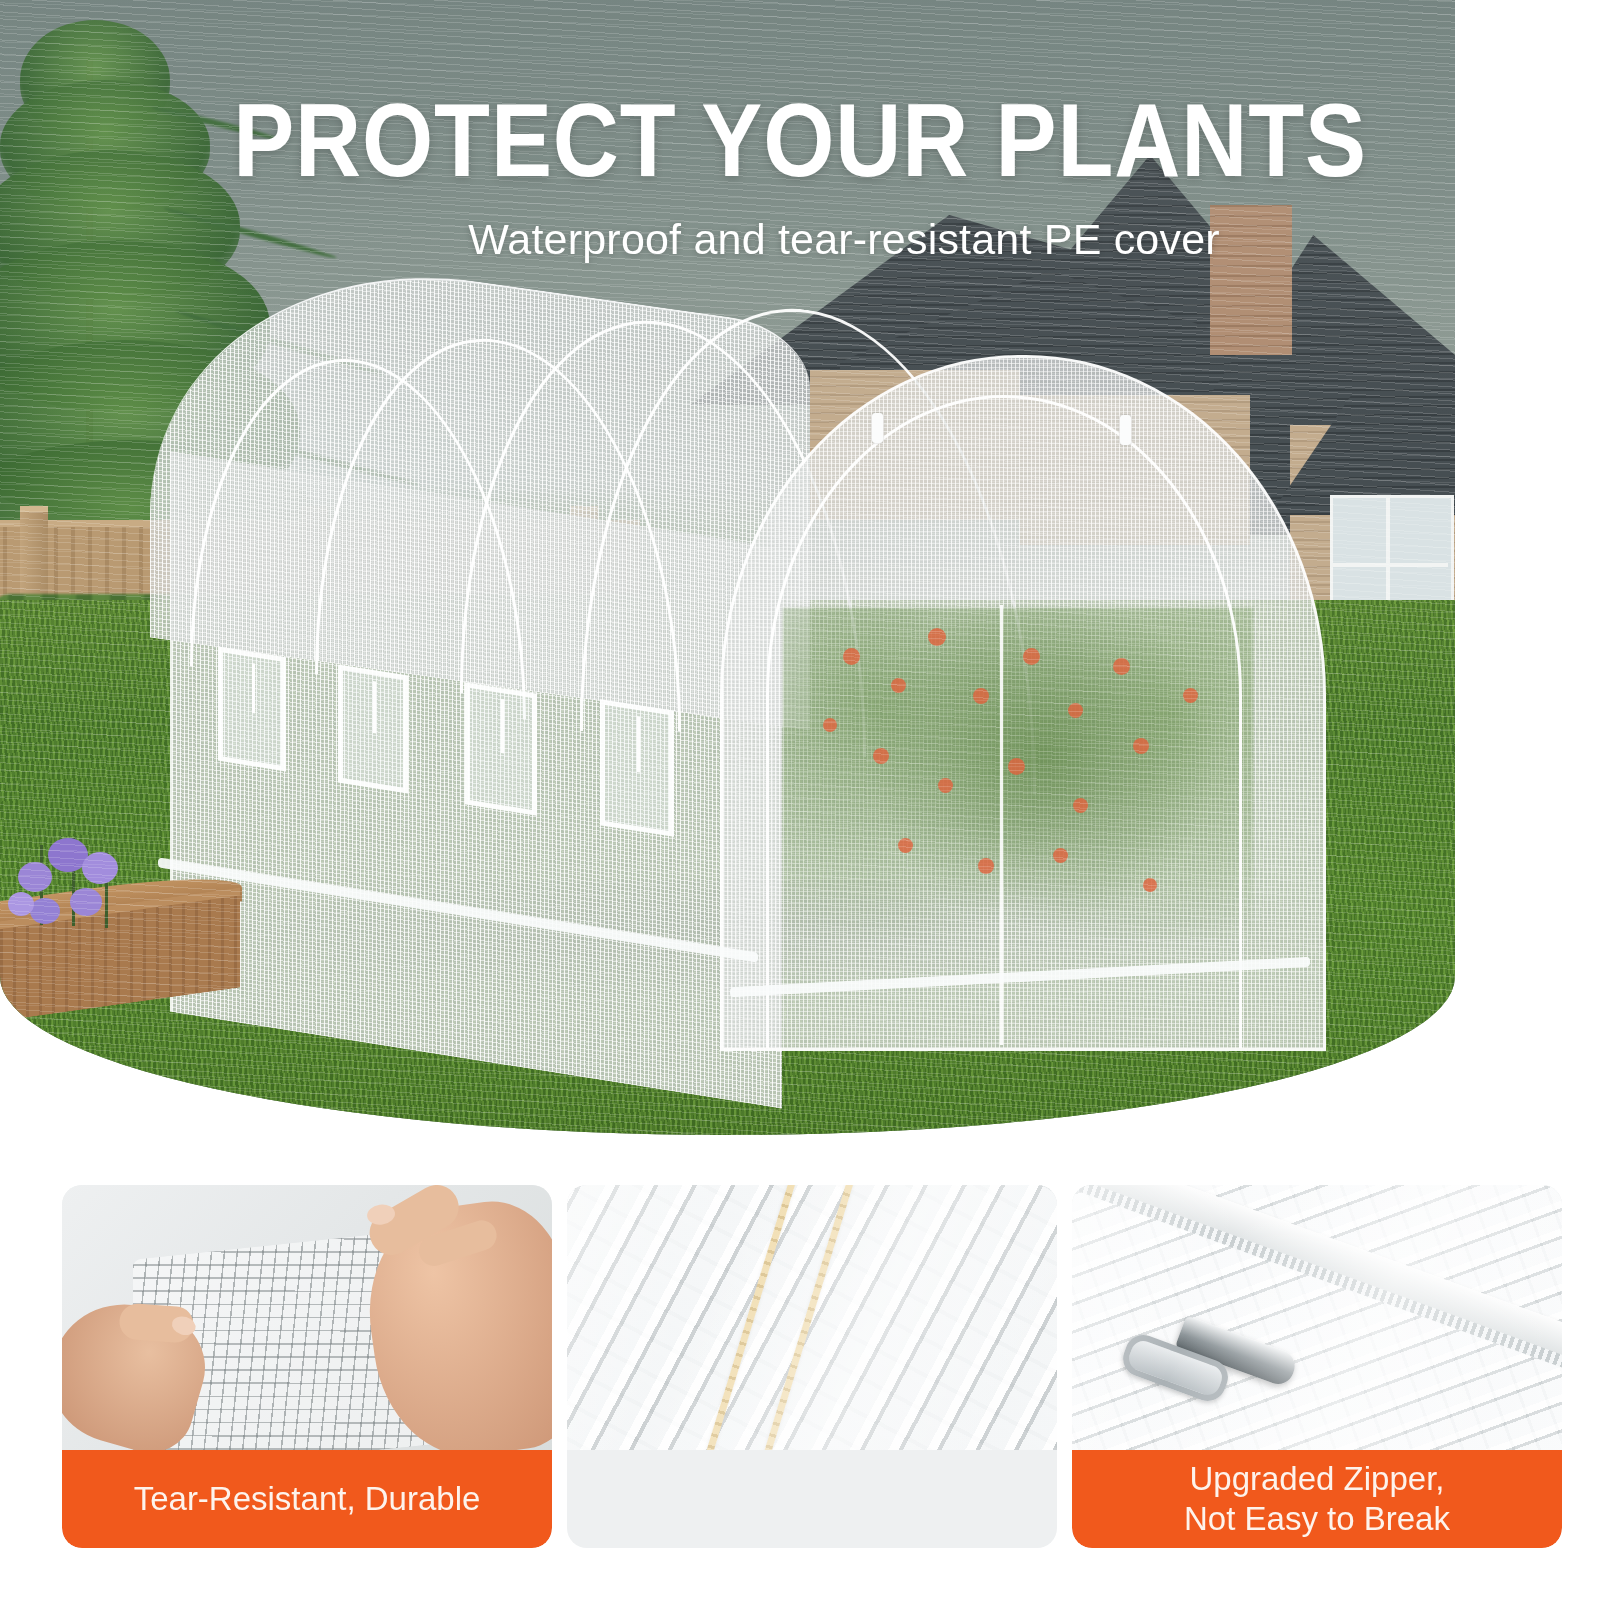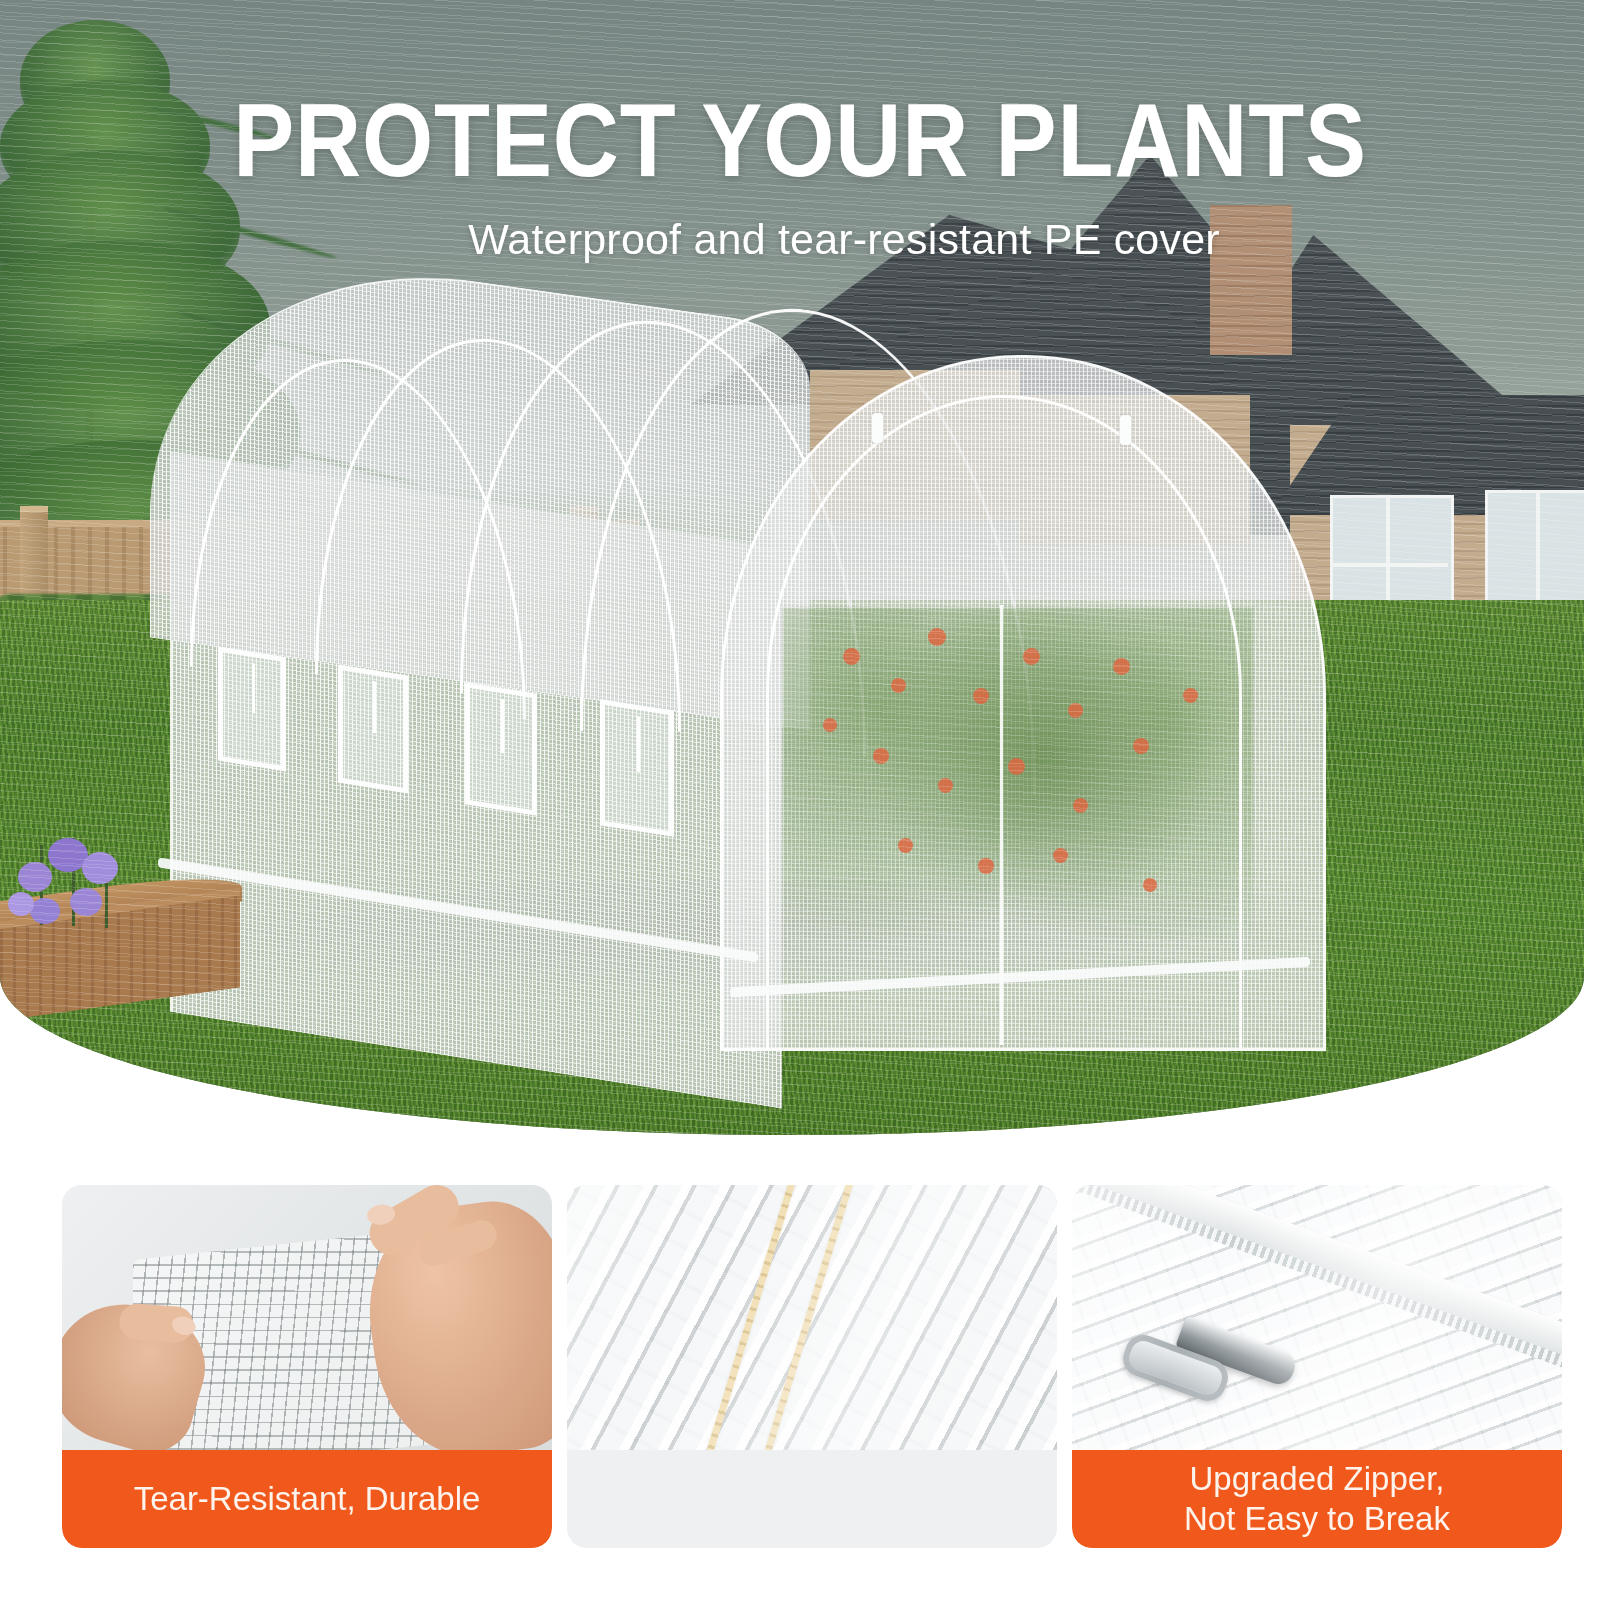--- a/index.html
+++ b/index.html
@@ -6,21 +6,21 @@
   body{
     width:1600px;height:1600px;overflow:hidden;
     background:#ffffff;
     font-family:"Liberation Sans",sans-serif;
     -webkit-font-smoothing:antialiased;
   }
   .page{position:relative;width:1600px;height:1600px;background:#fff;}
 
   
   .hero{
-    position:absolute;left:0;top:0;width:1584px;height:1135px;
+    position:absolute;left:0;top:0;width:1455px;height:1135px;
     overflow:hidden;
     
     border-bottom-left-radius:50% 14%;
     border-bottom-right-radius:50% 14%;
     background:#7d8c86;
   }
   .hero-inner{position:absolute;inset:0;overflow:hidden;}
 
   
   .sky{

